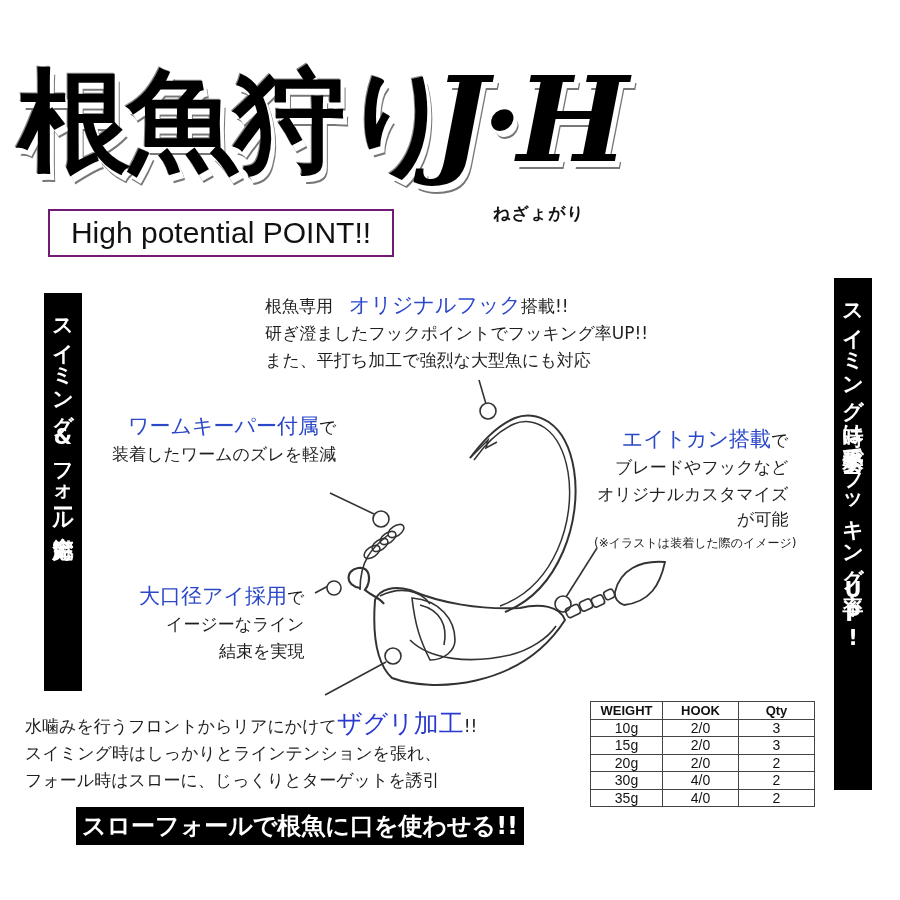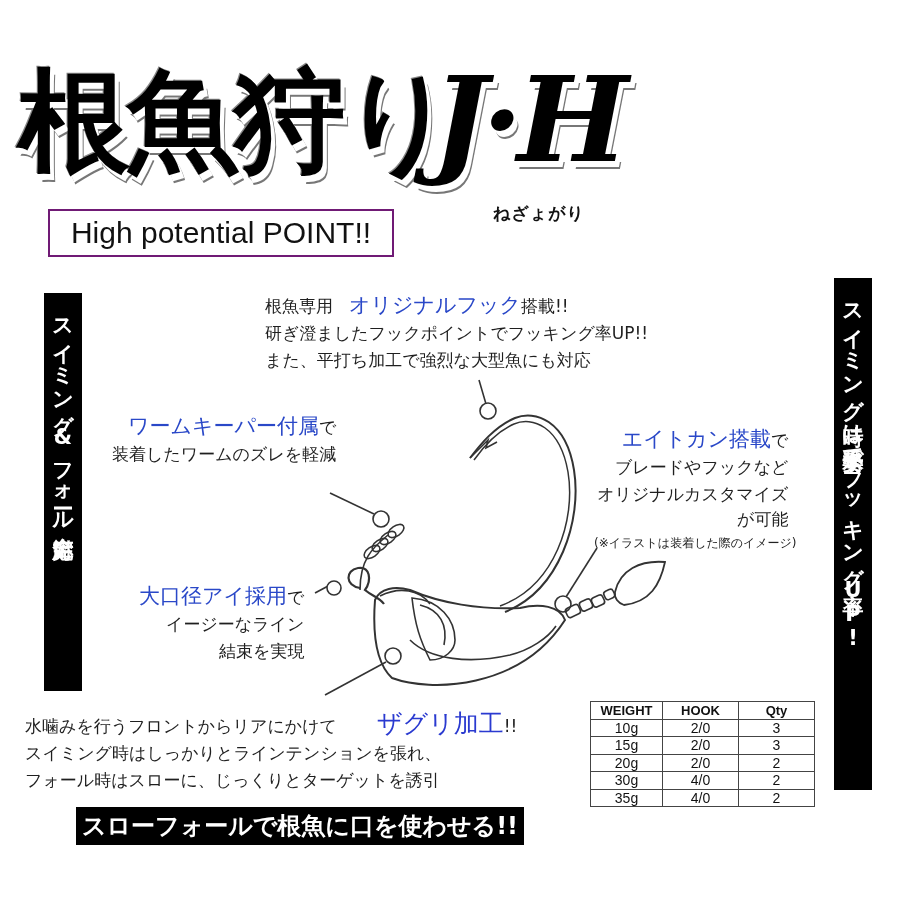--- a/index.html
+++ b/index.html
@@ -24,21 +24,21 @@
   
   .vbanner { background:#000; color:#fff; font-size:21px; font-weight:bold;
     writing-mode:vertical-rl; text-orientation:upright; display:flex; align-items:center;
     justify-content:flex-start; padding-top:12px; box-sizing:border-box; letter-spacing:0px; }
   .vbanner-left { left:44px; top:293px; width:38px; height:398px; }
   .vbanner-right { left:834px; top:278px; width:38px; height:512px; }
 
   
   .callout { font-size:17px; line-height:27px; color:#1f1f1f; white-space:nowrap; }
   .blue { color:#2a48c8; font-size:21px;padding-left:16px; }
-  .blue-big { color:#2a3ad0; font-size:25px;margin-left:40px; }
+  .blue-big { color:#2a3ad0; font-size:25px; }
   .small { font-size:12px; color:#222; }
 
   .c-hook { left:265px; top:292px; }
   .c-worm { left:112px; top:413px; }
   .c-eight { left:594px; top:426px; text-align:right; }
   .c-eight .note { display:block; margin-right:-8px; }
   .c-eye { left:123px; top:583px; text-align:right; }
   .c-zaguri { left:25px; top:710px; line-height:27px; }
 
   .hbanner { left:76px; top:807px; width:448px; height:38px; background:#000; color:#fff;

